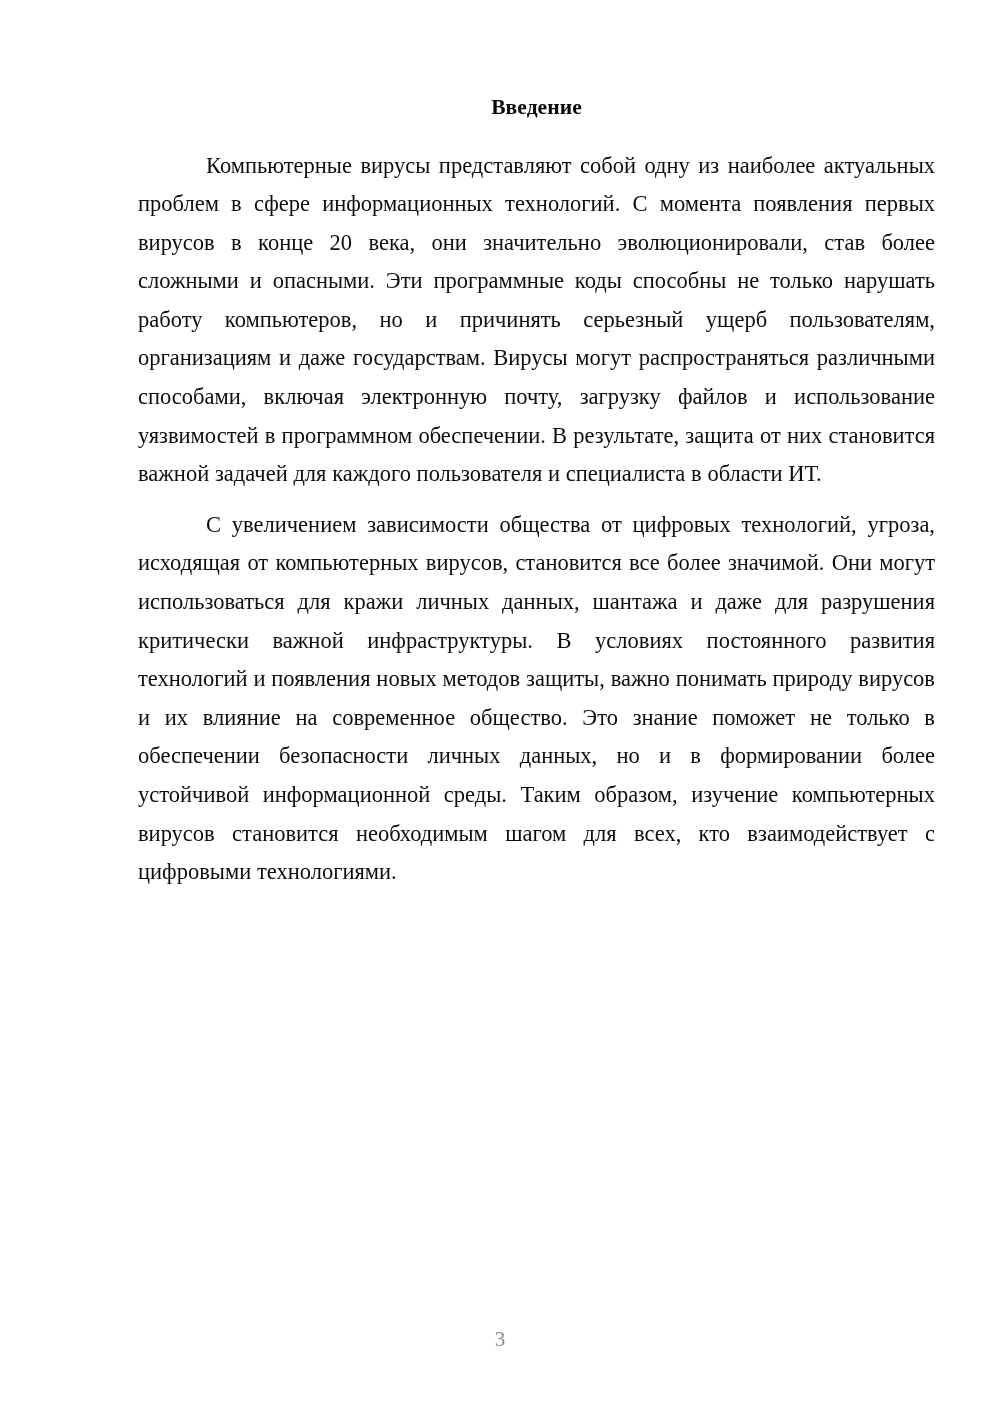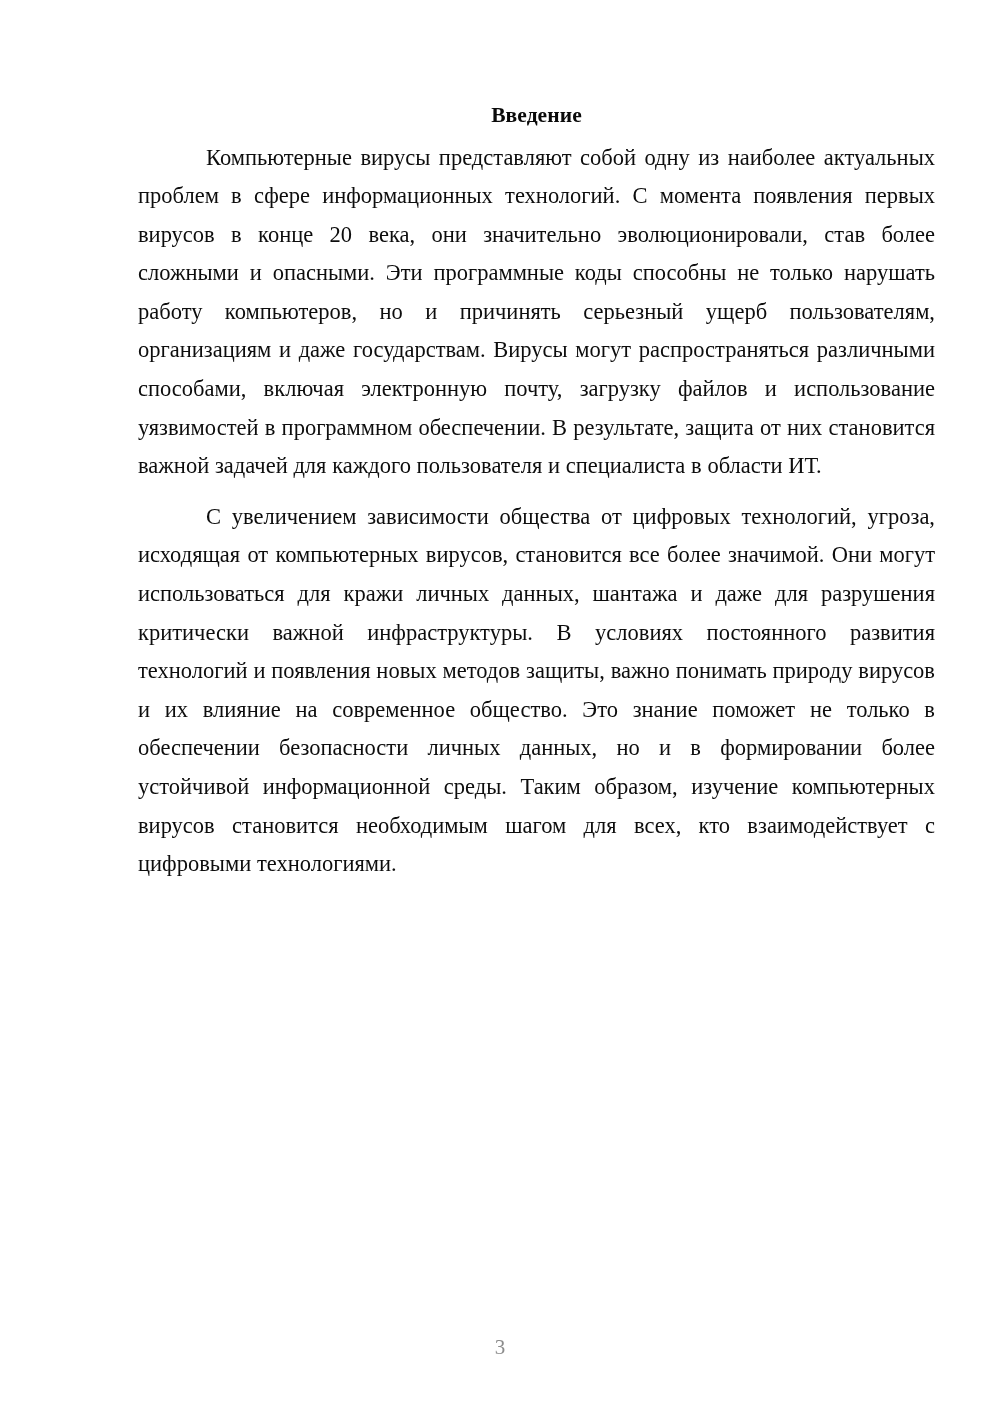--- a/index.html
+++ b/index.html
@@ -14,21 +14,21 @@
     font-family: "Liberation Serif", "DejaVu Serif", serif;
     color: #000000;
     position: relative;
     overflow: hidden;
     -webkit-font-smoothing: antialiased;
   }
 
   .page {
     position: absolute;
     left: 0;
-    top: 8px;
+    top: 0;
     width: 1000px;
     height: 1152px;
     background: #ffffff;
   }
 
   .content {
     position: absolute;
     left: 138px;
     top: 88px;
     width: 797px;
@@ -38,21 +38,21 @@
     font-size: 21.5px;
     font-weight: bold;
     text-align: center;
     letter-spacing: 0.1px;
     margin: 0 0 0 0;
     line-height: 38.5px;
     color: #0a0a0a;
   }
 
   .body-block {
-    margin-top: 4px;
+    margin-top: 20px;
   }
 
   .para {
     font-size: 22.5px;
     line-height: 38.6px;
     text-align: justify;
     text-justify: inter-word;
     text-indent: 68px;
     margin: 0;
     color: #0d0d0d;

